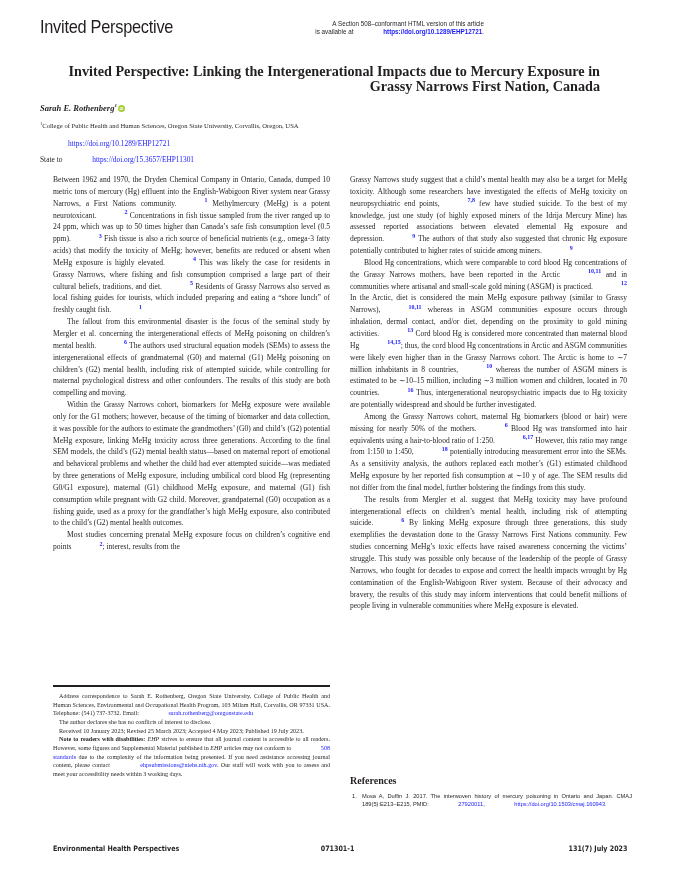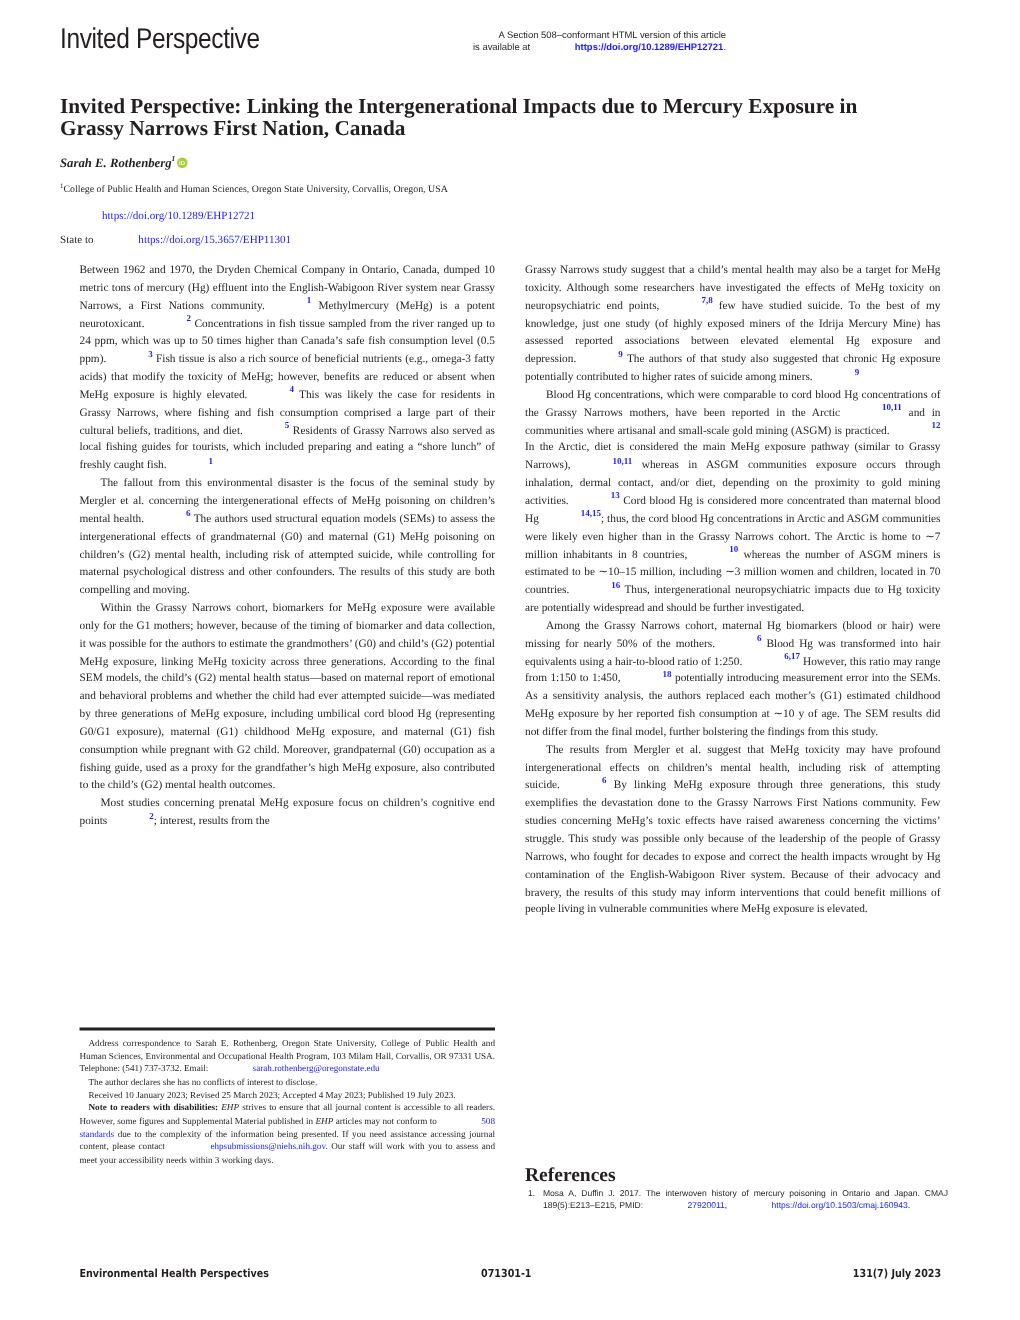--- a/index.html
+++ b/index.html
@@ -3,41 +3,41 @@
 <meta charset="utf-8">
 <style>
   html, body { margin: 0; padding: 0; background: #ffffff; }
   body { width: 680px; height: 880px; position: relative; overflow: hidden; color: #231f20; }
   a, .link { color: #1a1aff; text-decoration: none; margin-left: 28px; }
   .sup { font-size: 6px; vertical-align: super; line-height: 0; color: #1a1aff; font-weight: bold; }
 
   .running-title { position: absolute; left: 40px; top: 16px; font-family: "Liberation Sans", sans-serif; font-size: 19px; letter-spacing: -0.3px; color: #231f20; transform: scaleX(0.86); transform-origin: left; }
   .html-note-wrap { position: absolute; right: 196px; top: 20px; }
 
-  .title { position: absolute; left: 40px; top: 64px; width: 560px; font-family: "Liberation Serif", serif; font-weight: bold; font-size: 14.2px; line-height: 15px; color: #231f20; margin: 0; }
+  .title { position: absolute; left: 40px; top: 64px; width: 560px; font-family: "Liberation Serif", serif; font-weight: bold; font-size: 14.2px; line-height: 15px; color: #231f20; margin: 0; text-align: right; }
   .author { position: absolute; left: 40px; top: 103px; font-family: "Liberation Serif", serif; font-style: italic; font-weight: bold; font-size: 8.5px; color: #231f20; }
   .orcid { display: inline-block; width: 7px; height: 7px; border-radius: 50%; background: #a6ce39; color: #fff; font-size: 4px; line-height: 7px; text-align: center; vertical-align: 1px; margin-left: 1px; font-style: normal; font-family: "Liberation Sans", sans-serif; }
   .affil { position: absolute; left: 40px; top: 121px; font-family: "Liberation Serif", serif; font-size: 6.6px; color: #231f20; }
   .affil sup { font-size: 4.5px; }
   .doi { position: absolute; left: 40px; top: 139px; font-family: "Liberation Serif", serif; font-size: 7.4px; }
   .refers { position: absolute; left: 40px; top: 155px; font-family: "Liberation Serif", serif; font-size: 7.4px; color: #231f20; }
 
   .col { position: absolute; top: 174px; width: 277px; font-family: "Liberation Serif", serif; font-size: 7.55px; line-height: 11.85px; text-align: justify; color: #231f20; }
   .col-left { left: 53px; }
   .col-right { left: 350px; }
   .col p { margin: 0; text-indent: 0; hyphens: auto; }
   .col p.indent { text-indent: 14px; }
 
   .divider { position: absolute; left: 53px; top: 685px; width: 277px; height: 1.5px; background: #231f20; }
   .footnotes { position: absolute; left: 53px; top: 686px; width: 277px; font-family: "Liberation Serif", serif; font-size: 6.1px; line-height: 8.65px; text-align: justify; color: #231f20; }
   .footnotes p { margin: 0; text-indent: 6px; }
   .footnotes p.first { margin-top: 0; }
   .footnotes b { font-weight: bold; }
 
-  .refs-heading { position: absolute; left: 350px; top: 775px; font-family: "Liberation Serif", serif; font-weight: bold; font-size: 13px; color: #231f20; }
+  .refs-heading { position: absolute; left: 350px; top: 775px; font-family: "Liberation Serif", serif; font-weight: bold; font-size: 10px; color: #231f20; }
   .ref-item { position: absolute; left: 352px; top: 793px; width: 280px; font-family: "Liberation Sans", sans-serif; font-size: 5.7px; line-height: 7.7px; color: #231f20; text-align: justify; }
   .ref-item .num { position: absolute; left: 0; }
   .ref-item .txt { display: block; padding-left: 10px; }
 
   .footer { position: absolute; top: 844px; font-family: "DejaVu Sans", sans-serif; font-size: 7.4px; font-weight: bold; color: #231f20; transform: scaleX(0.86); }
   .footer-left { left: 53px; transform-origin: left; }
   .footer-center { left: 318px; }
   .footer-right { right: 53px; transform-origin: right; }
 </style>
 </head>

